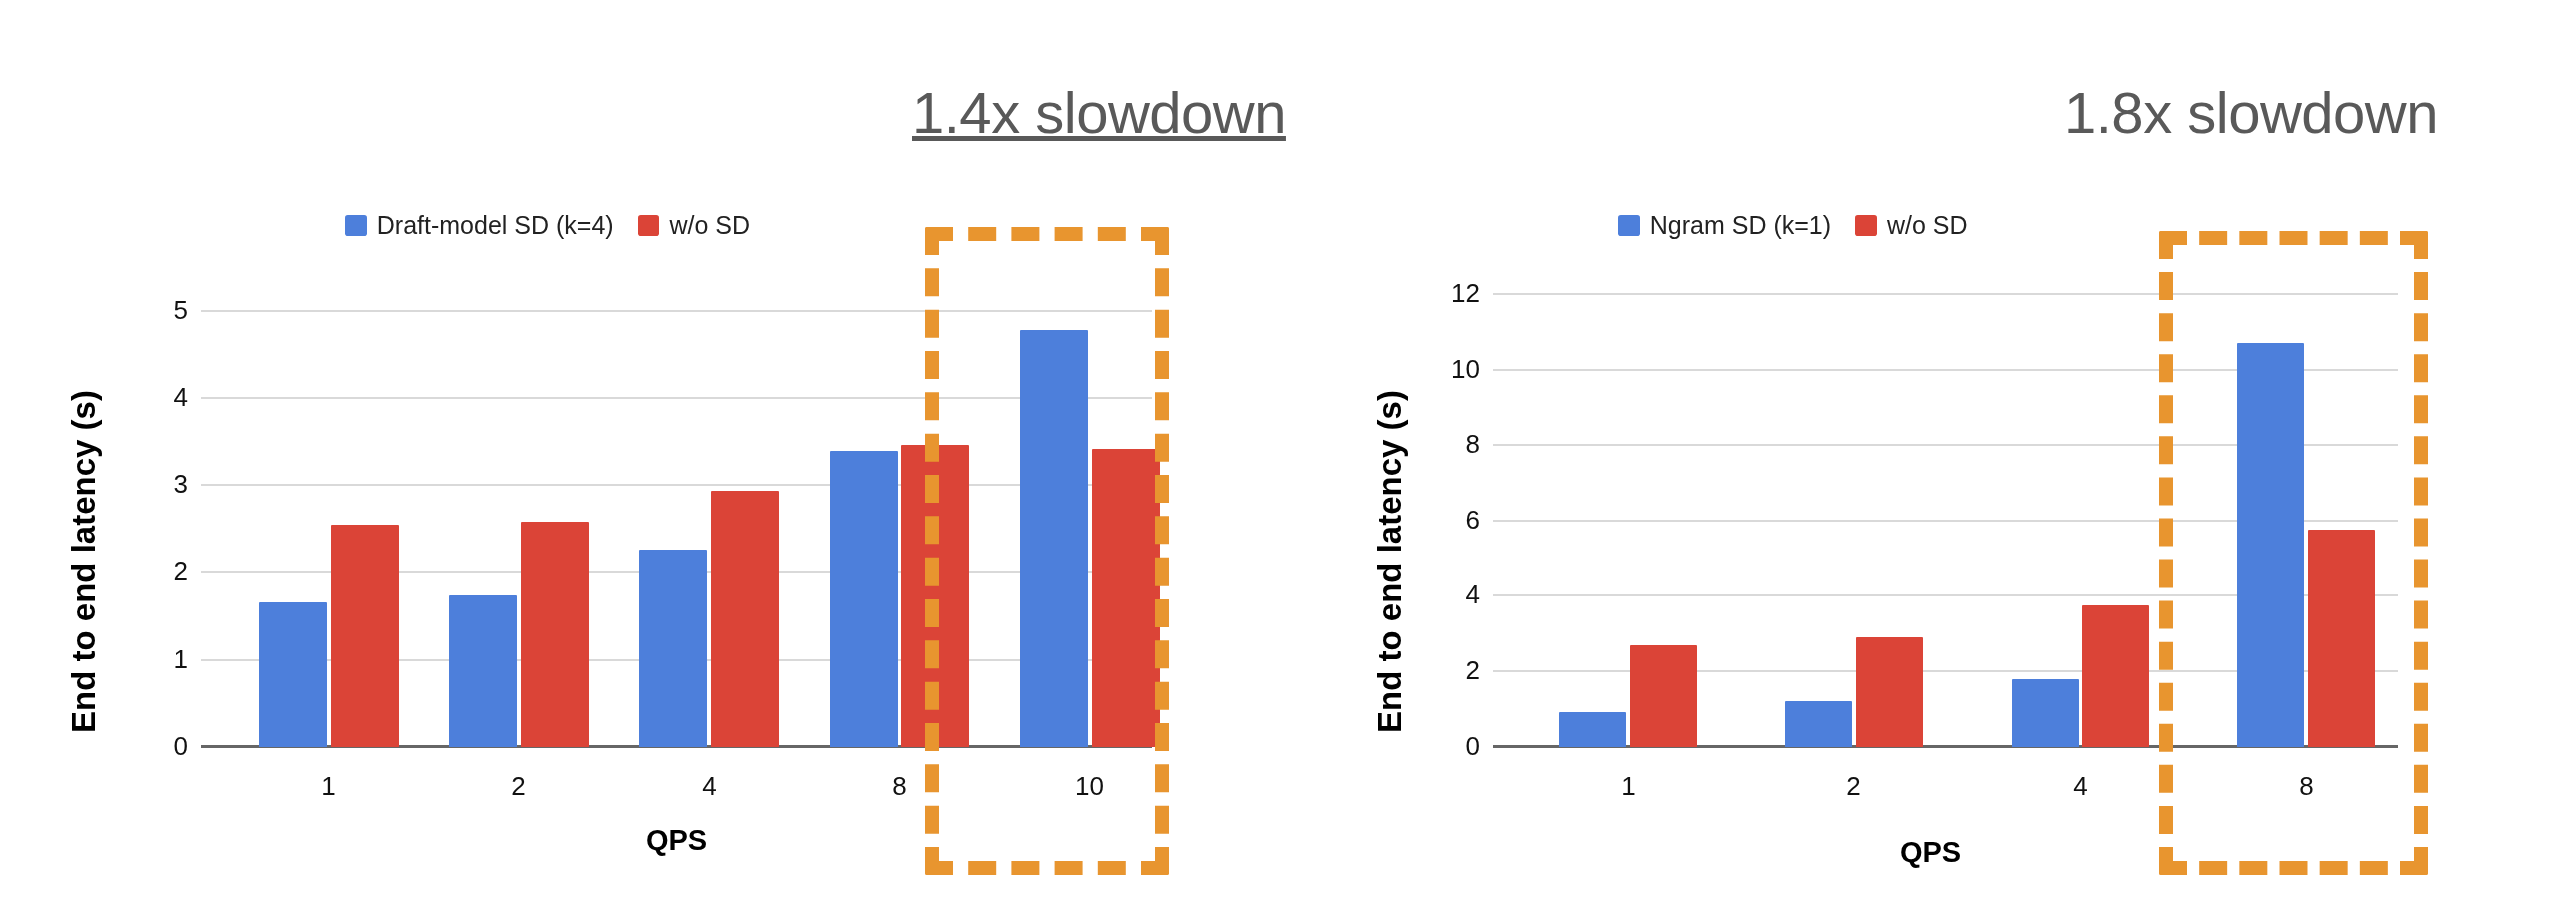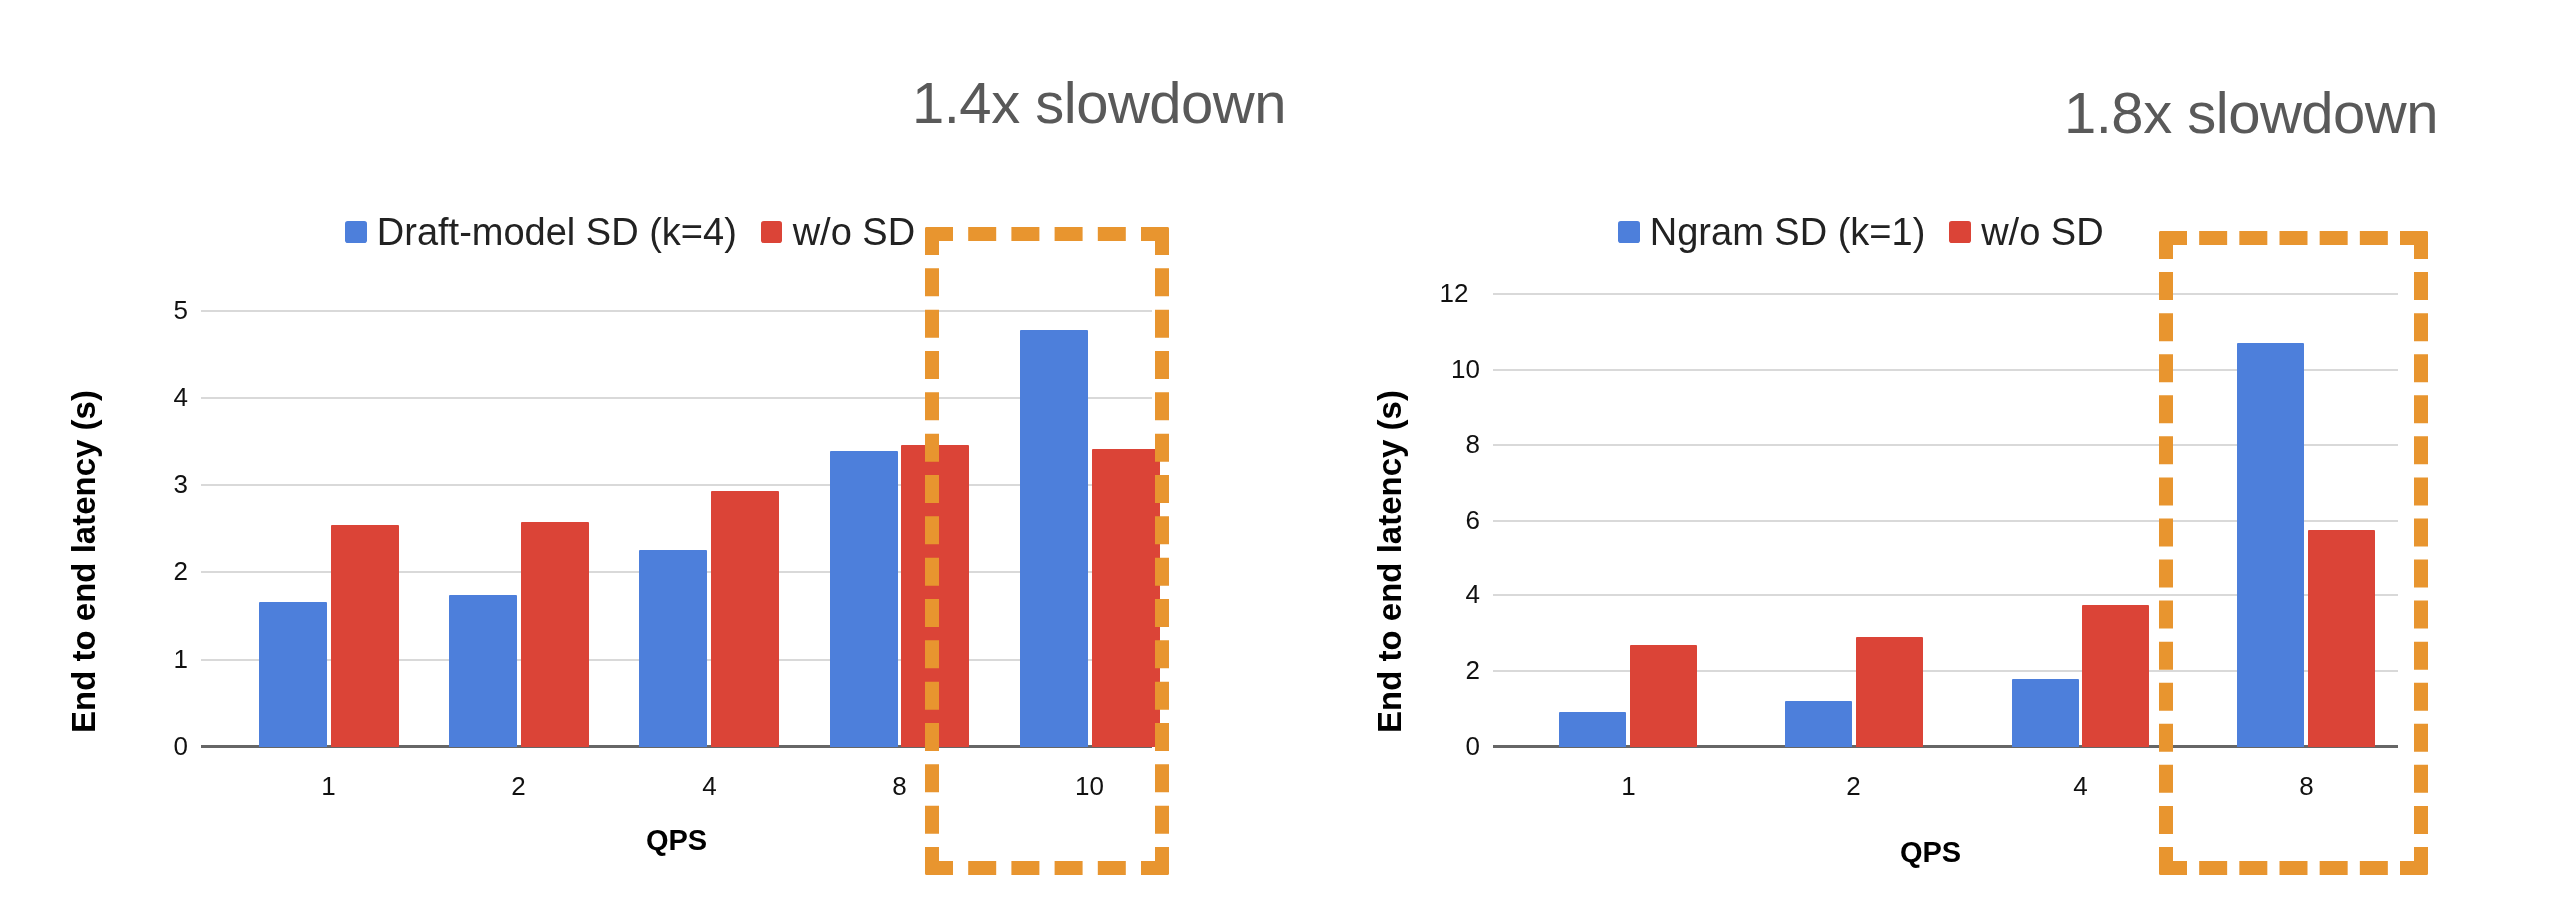--- a/index.html
+++ b/index.html
@@ -18,21 +18,21 @@
   
   .slide-title {
     position: absolute;
     font-size: 58px;
     font-weight: 400;
     color: #595959;
     letter-spacing: -0.5px;
     white-space: nowrap;
     line-height: 1;
   }
-  #title-left  { left: 912px;  top: 74px; }
+  #title-left  { left: 912px;  top: 84px; text-decoration: underline; }
   #title-right { left: 2064px; top: 84px; }
 
   
   .panel {
     position: absolute;
     top: 0;
     height: 912px;
   }
   #panel-left  { left: 0px;    width: 1306px; }
   #panel-right { left: 1306px; width: 1270px; }
@@ -68,21 +68,21 @@
     display: flex;
     align-items: center;
     gap: 10.3px;
   }
   .legend-swatch {
     width: 21.5px; height: 21.5px;
     border-radius: 2.8px;
     display: block;
   }
   .legend-label {
-    font-size: 38px;
+    font-size: 25px;
     color: #222;
     line-height: 1;
   }
 
   
   .plot {
     position: absolute;
   }
   .gridline {
     position: absolute;
@@ -212,21 +212,21 @@
   <div class="plot" style="left:187px; top:269px; width:905px; height:478px;">
 
     <div class="gridline" style="top:24px;"></div>
     <div class="gridline" style="top:100px;"></div>
     <div class="gridline" style="top:175px;"></div>
     <div class="gridline" style="top:251px;"></div>
     <div class="gridline" style="top:325px;"></div>
     <div class="gridline" style="top:401px;"></div>
     <div class="axisline" style="top:476px;"></div>
 
-    <div class="ytick" style="left:-65px; top:11.2px;  width:52px;text-align:center;">12</div>
+    <div class="ytick" style="left:-65px; top:11.2px;  width:52px;">12</div>
     <div class="ytick" style="left:-65px; top:87px;  width:52px;">10</div>
     <div class="ytick" style="left:-65px; top:162px; width:52px;">8</div>
     <div class="ytick" style="left:-65px; top:238px; width:52px;">6</div>
     <div class="ytick" style="left:-65px; top:312px; width:52px;">4</div>
     <div class="ytick" style="left:-65px; top:388px; width:52px;">2</div>
     <div class="ytick" style="left:-65px; top:464px; width:52px;">0</div>
 
     <div class="bar" style="left:66px;  width:67px; height:35px;  background:#4d7fdb;"></div>
     <div class="bar" style="left:137px; width:67px; height:102px; background:#db4437;"></div>
 

